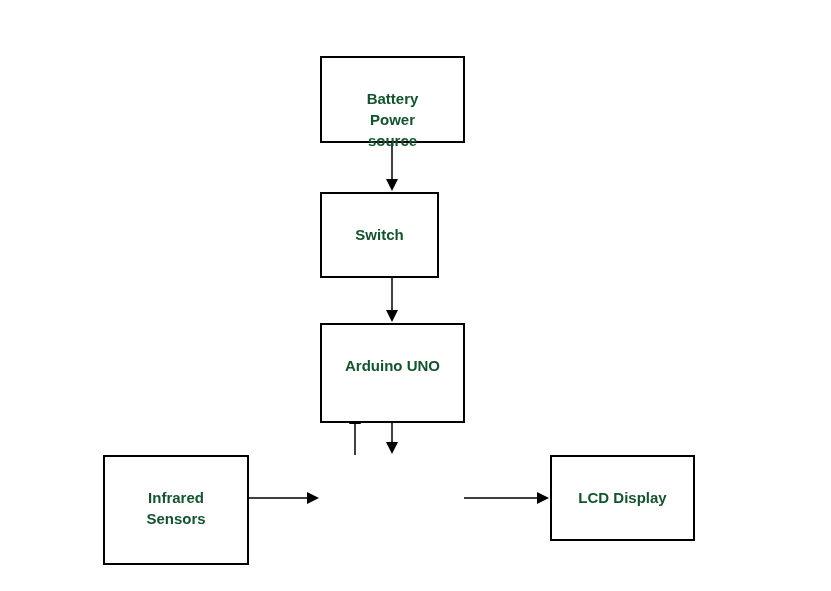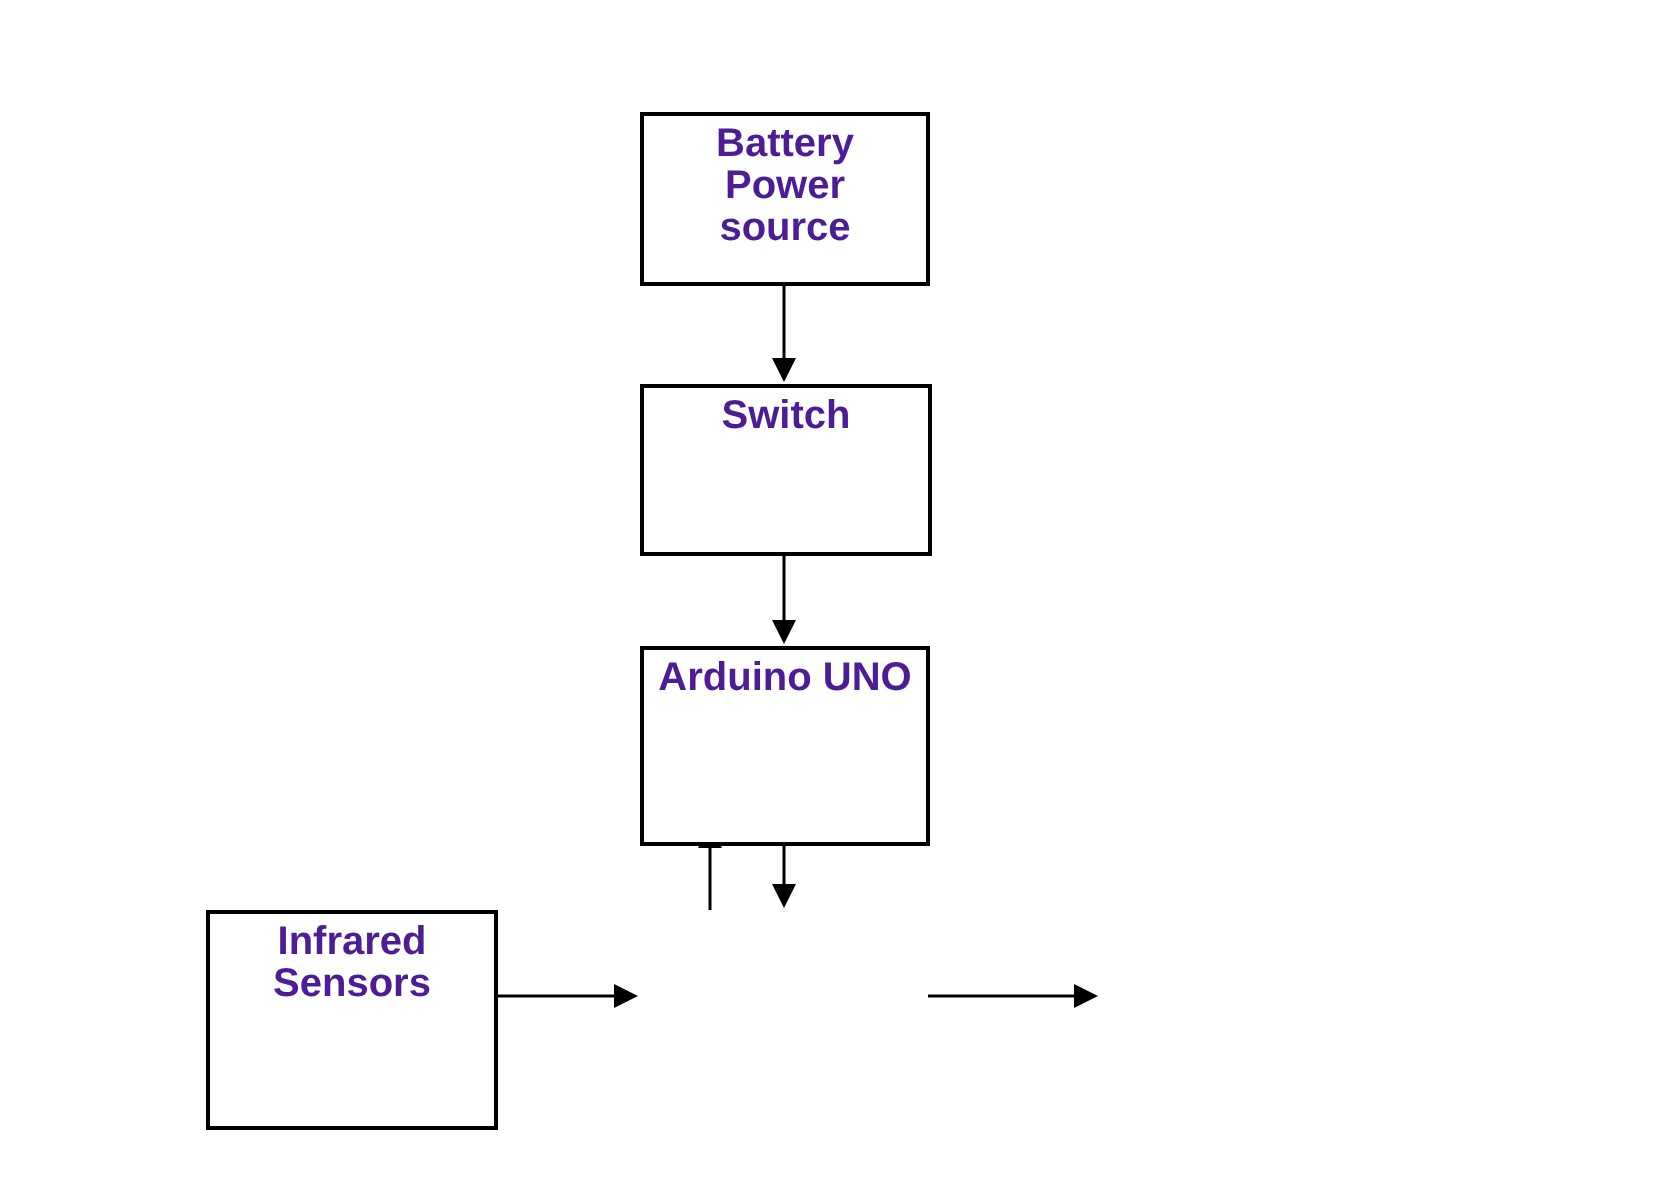--- a/index.html
+++ b/index.html
@@ -24,29 +24,29 @@
   }
   .node {
     position: absolute;
     box-sizing: border-box;
     background: #ffffff;
     border: 2px solid #000000;
     text-align: center;
   }
   .node-label {
     display: block;
-    padding-top: 4px;
-    font-size: 20px;
+    padding-top: 30px;
+    font-size: 15px;
     font-weight: bold;
     line-height: 21px;
-    color: #4c1d95;
+    color: #14532d;
     white-space: pre-line;
   }
   .node-battery          { left: 320px; top: 56px;  width: 145px; height: 87px; }
-  .node-switch           { left: 320px; top: 192px; width: 146px; height: 86px; }
+  .node-switch           { left: 320px; top: 192px; width: 119px; height: 86px; }
   .node-arduino-uno      { left: 320px; top: 323px; width: 145px; height: 100px; }
   .node-arduino-shield   { left: 320px; top: 455px; width: 145px; height: 86px; }
   .node-infrared-sensors { left: 103px; top: 455px; width: 146px; height: 110px; }
   .node-lcd-display      { left: 550px; top: 455px; width: 145px; height: 86px; }
 </style>
 </head>
 <body>
 
 <div class="canvas">
 
@@ -96,14 +96,17 @@
   <div class="node node-arduino-uno">
     <span class="node-label">Arduino UNO</span>
   </div>
 
 
   <div class="node node-infrared-sensors">
     <span class="node-label">Infrared
 Sensors</span>
   </div>
 
+  <div class="node node-lcd-display">
+    <span class="node-label">LCD Display</span>
+  </div>
 
 </div>
 
 </body></html>

